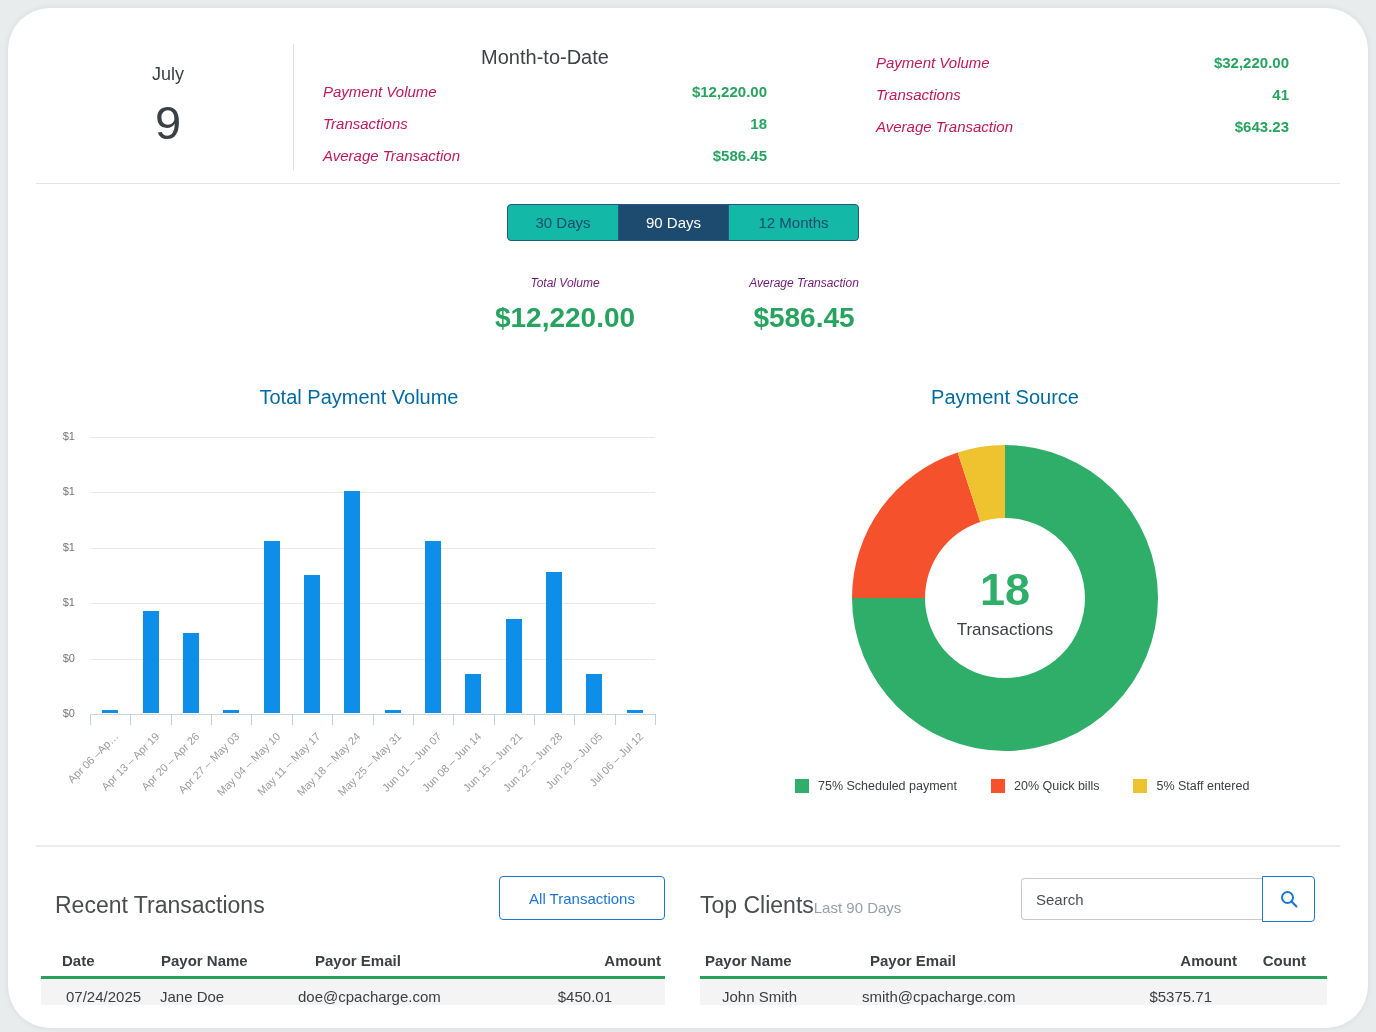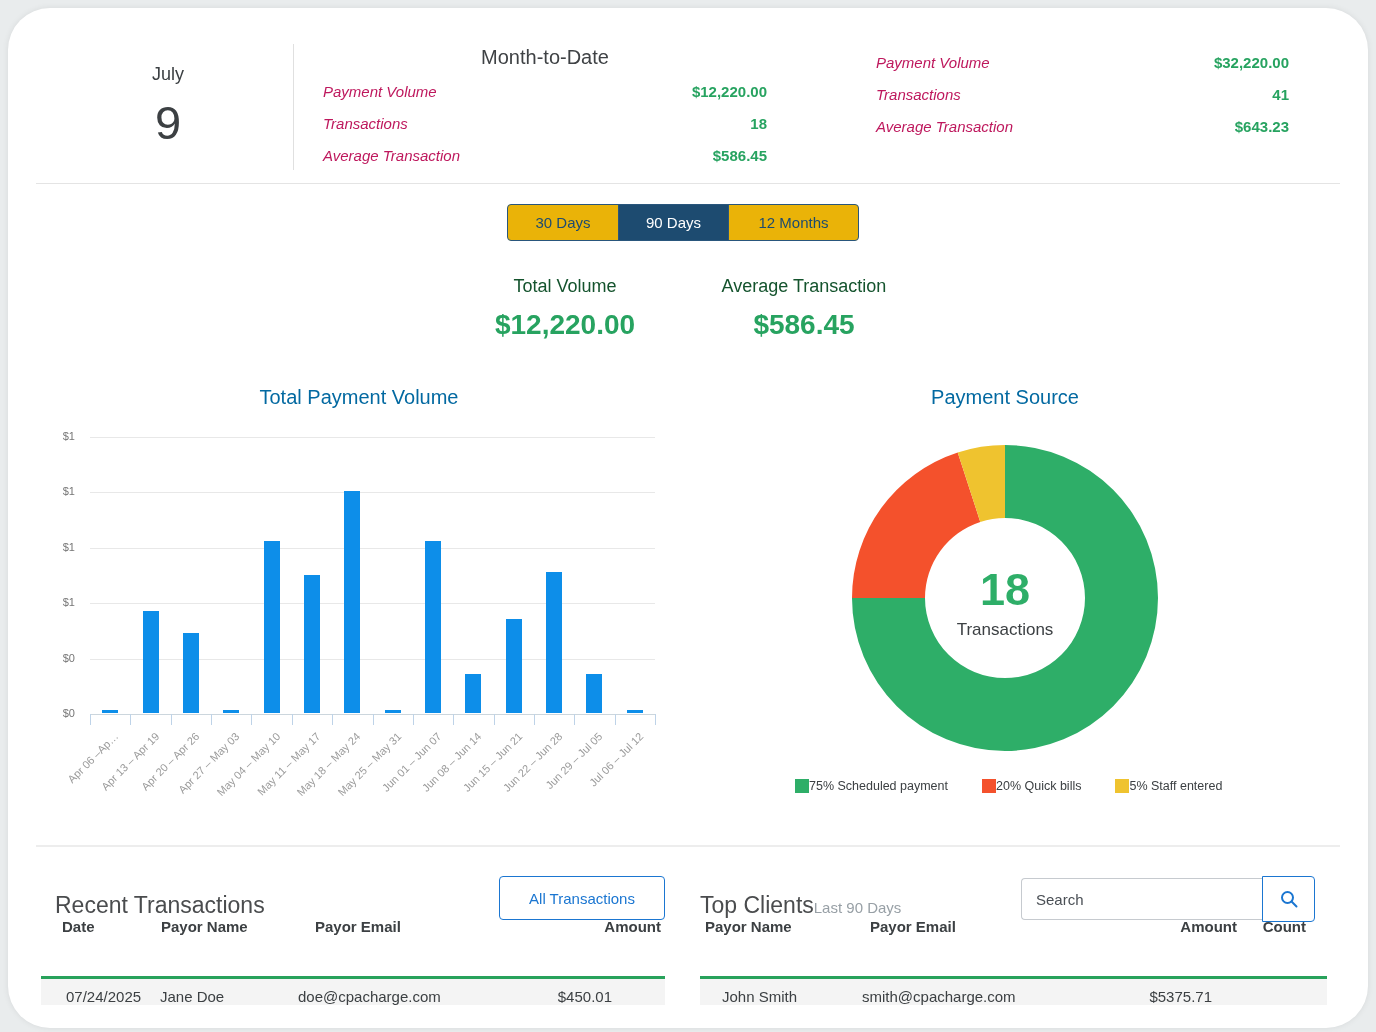--- a/index.html
+++ b/index.html
@@ -20,67 +20,67 @@
   .stat-title { font-size:20px; color:#3f4245; text-align:center; margin-bottom:6px; font-weight:400; }
   .stat-row { display:flex; justify-content:space-between; align-items:center; height:32px; }
   .stat-label { font-size:15px; color:#be185d;font-style:italic; }
   .stat-value { font-size:15px; font-weight:700; color:#27a360; }
 
   .hdiv1 { position:absolute; left:28px; top:175px; width:1304px; height:1px; background:#e4e4e4; }
   .hdiv2 { position:absolute; left:28px; top:837px; width:1304px; height:2px; background:#ededed; }
 
   
   .tabbar { position:absolute; left:499px; top:196px; height:37px; display:flex;
-            border:1px solid #29567c; border-radius:4px; overflow:hidden; background:#eab308; }
+            border:1px solid #29567c; border-radius:4px; overflow:hidden; background:#14b8a6; }
   .tab { height:35px; line-height:35px; text-align:center; font-size:15px; color:#1d4b70; cursor:pointer; }
   .tab + .tab { border-left:1px solid #29567c; }
   .tab.selected { background:#1d4b70; color:#ffffff; }
 
   
   .big-stat { position:absolute; width:240px; text-align:center; }
-  .big-stat .lbl { font-size:18px; color:#14532d; }
+  .big-stat .lbl { font-size:12px; color:#701a75;font-style:italic; }
   .big-stat .val { font-size:28px; font-weight:700; color:#27a360; margin-top:12px; }
 
   
   .chart-title { position:absolute; font-size:20px; color:#0369a1; text-align:center; }
   .plot { position:absolute; left:82px; top:429px; width:565px; height:277px; }
   .gridline { position:absolute; left:0; width:565px; height:1px; background:#e8e8e8; }
   .gridline.baseline { background:#ccd6dd; }
   .ylabel { position:absolute; left:-55px; width:40px; text-align:right; font-size:11px; color:#757575; }
   .bar { position:absolute; bottom:1px; width:16px; }
   .xtick { position:absolute; top:277px; width:1px; height:11px; background:#bed3e8; }
   .xlabel { position:absolute; top:293px; width:150px; text-align:right; font-size:11px; color:#9b9b9b;
             transform:rotate(-45deg); transform-origin:100% 0; white-space:nowrap; }
 
   
   .donut-wrap { position:absolute; left:837px; top:430px; width:320px; height:320px; }
   .donut-center { position:absolute; left:897px; top:556px; width:200px; text-align:center; }
   .donut-center .num { font-size:45px; font-weight:700; color:#2eae68; }
   .donut-center .cap { font-size:17px; color:#3c4043; margin-top:4px; }
   .legend { position:absolute; left:787px; top:771px; display:flex; gap:34px; }
-  .legend-item { display:flex; align-items:center; }
+  .legend-item { display:flex; align-items:center; gap:9px; }
   .legend-swatch { width:14px; height:14px; display:inline-block; }
   .legend-text { font-size:12.5px; color:#3c4043; }
 
   
   .section-title { position:absolute; font-size:23px; color:#4a4c4e; }
   .sub-note { font-size:15px; color:#98a0a6; margin-left:0; }
   .btn-outline { position:absolute; left:491px; top:868px; width:166px; height:44px;
                  background:#fff; border:1px solid #1b76d1; border-radius:4px;
                  color:#1b76d1; font-size:15px; font-family:inherit; cursor:pointer; }
   .search-input { position:absolute; left:1013px; top:870px; width:241px; height:42px;
                   border:1px solid #c6cacf; border-right:none; border-radius:4px 0 0 4px;
                   padding-left:14px; font-size:15px; font-family:inherit; color:#3c4043; outline:none; }
   .search-input::placeholder { color:#4a4f55; opacity:1; }
   .search-btn { position:absolute; left:1254px; top:868px; width:53px; height:46px;
                 background:#fff; border:1px solid #1b76d1; border-radius:0 4px 4px 0; cursor:pointer;
                 display:flex; align-items:center; justify-content:center; }
 
   .th { position:absolute; top:0; font-size:15px; font-weight:700; color:#3c4043; }
-  .thead { position:absolute; top:910px; height:24px; }
+  .thead { position:absolute; top:944px; height:24px; }
   .green-rule { position:absolute; top:968px; height:3px; background:#28a25b; }
   .trow { position:absolute; top:971px; height:26px; background:#f4f4f4; overflow:hidden; cursor:pointer; }
   .td { position:absolute; top:8px; font-size:15px; color:#3c4043; line-height:19px; }
   .right { text-align:right; }
 </style>
 </head>
 <body>
 
 <div class="card">
 

